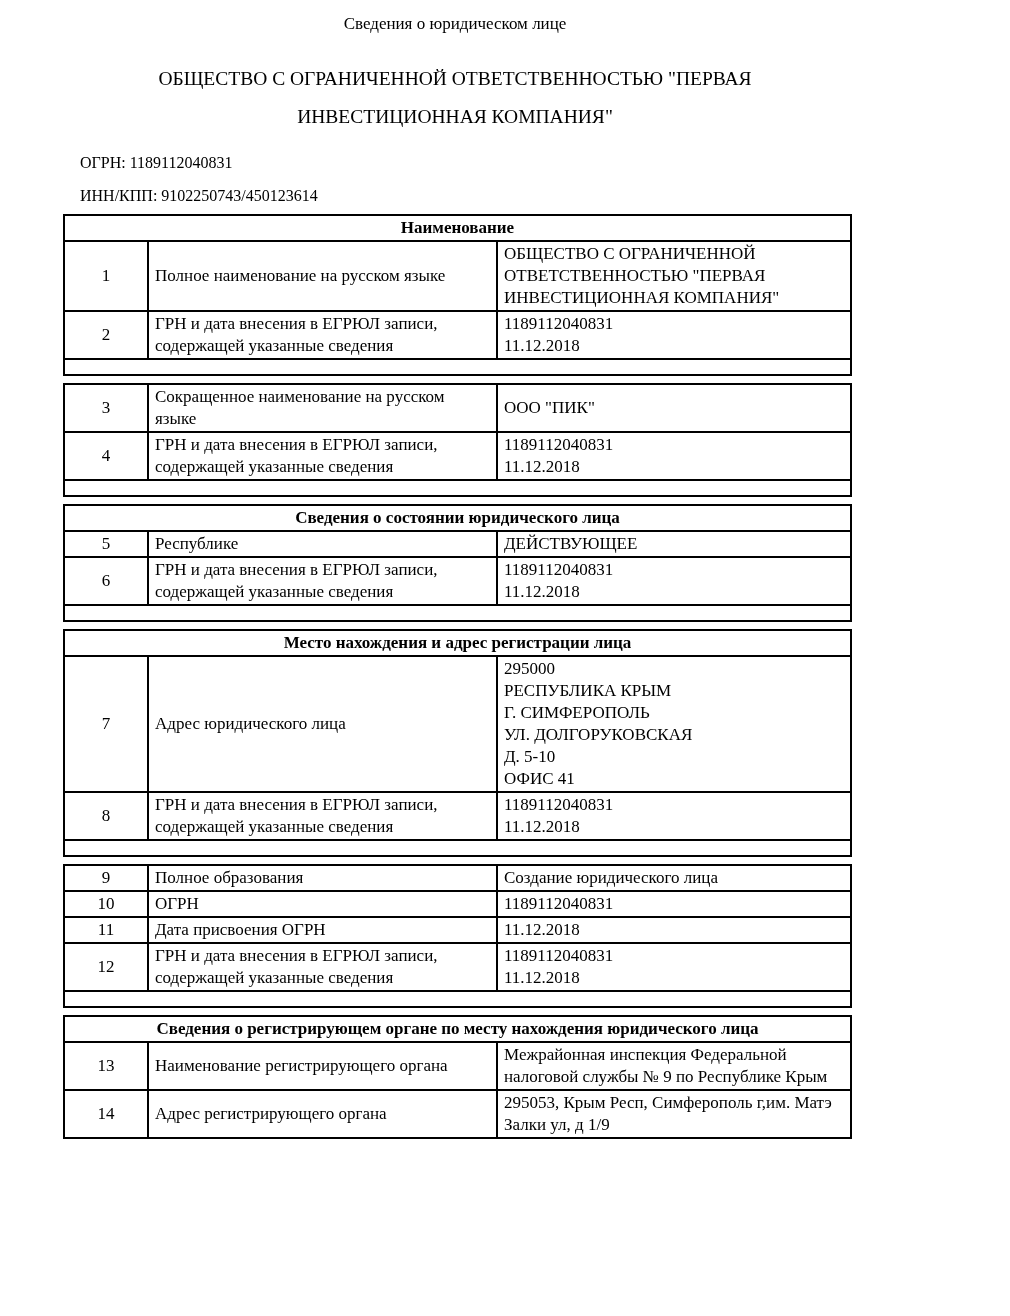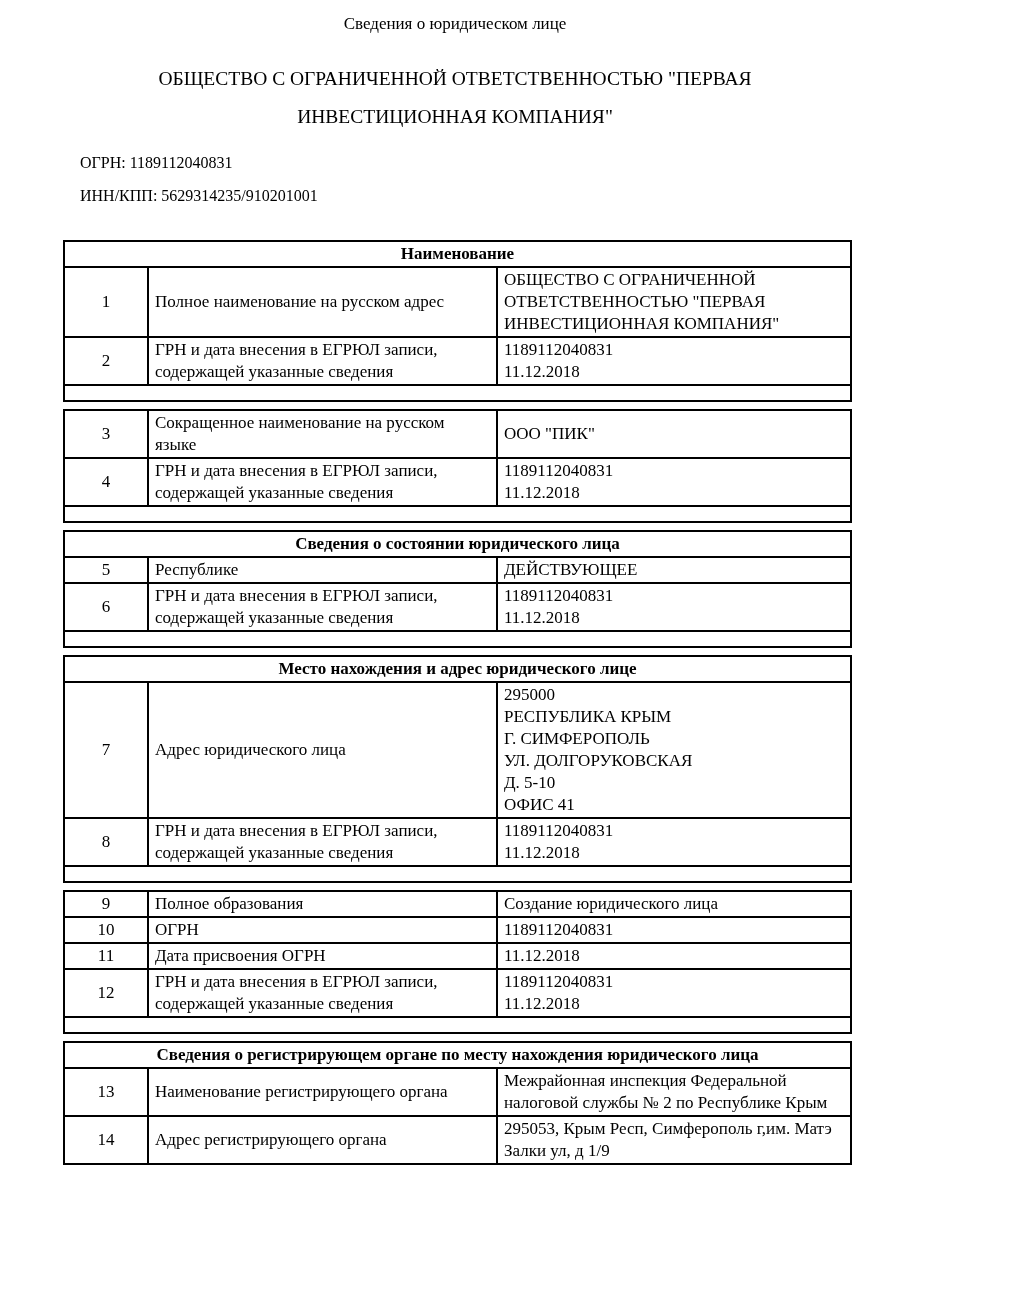--- a/index.html
+++ b/index.html
@@ -30,21 +30,21 @@
   }
   .meta-block {
     margin: 10px 2px 0 80px;
     font-size: 16px;
   }
   .meta-line {
     line-height: 33px;
     white-space: nowrap;
   }
   .sections {
-    margin: 28px 58px 0 63px;
+    margin: 2px 58px 0 63px;
   }
   table.section-table {
     width: 100%;
     border-collapse: collapse;
     table-layout: fixed;
     margin-bottom: 7px;
     font-size: 17px;
   }
   table.section-table col.c-num   { width: 84px;  }
   table.section-table col.c-label { width: 349px; }
@@ -77,37 +77,37 @@
 <body>
 
 <div class="page">
 
   <div class="doc-title">Сведения о юридическом лице</div>
 
   <div class="company-name">ОБЩЕСТВО С ОГРАНИЧЕННОЙ ОТВЕТСТВЕННОСТЬЮ "ПЕРВАЯ ИНВЕСТИЦИОННАЯ КОМПАНИЯ"</div>
 
   <div class="meta-block">
     <div class="meta-line">ОГРН: 1189112040831</div>
-    <div class="meta-line">ИНН/КПП: 5629314235/910201001</div>
+    <div class="meta-line">ИНН/КПП: 9102250743/450123614</div>
   </div>
 
   <div class="sections" id="sections">
       <table class="section-table">
         <colgroup>
           <col class="c-num">
           <col class="c-label">
           <col class="c-value">
         </colgroup>
         <tbody>
           <tr>
             <th class="section-title" colspan="3">Наименование</th>
           </tr>
           <tr>
             <td class="cell-num">1</td>
-            <td class="cell-label">Полное наименование на русском адрес</td>
+            <td class="cell-label">Полное наименование на русском языке</td>
             <td class="cell-value">
               <div class="value-line">ОБЩЕСТВО С ОГРАНИЧЕННОЙ ОТВЕТСТВЕННОСТЬЮ "ПЕРВАЯ ИНВЕСТИЦИОННАЯ КОМПАНИЯ"</div>
             </td>
           </tr>
           <tr>
             <td class="cell-num">2</td>
             <td class="cell-label">ГРН и дата внесения в ЕГРЮЛ записи, содержащей указанные сведения</td>
             <td class="cell-value">
               <div class="value-line">1189112040831</div>
               <div class="value-line">11.12.2018</div>
@@ -176,21 +176,21 @@
         </tbody>
       </table>
       <table class="section-table">
         <colgroup>
           <col class="c-num">
           <col class="c-label">
           <col class="c-value">
         </colgroup>
         <tbody>
           <tr>
-            <th class="section-title" colspan="3">Место нахождения и адрес юридического лице</th>
+            <th class="section-title" colspan="3">Место нахождения и адрес регистрации лица</th>
           </tr>
           <tr>
             <td class="cell-num">7</td>
             <td class="cell-label">Адрес юридического лица</td>
             <td class="cell-value">
               <div class="value-line">295000</div>
               <div class="value-line">РЕСПУБЛИКА КРЫМ</div>
               <div class="value-line">Г. СИМФЕРОПОЛЬ</div>
               <div class="value-line">УЛ. ДОЛГОРУКОВСКАЯ</div>
               <div class="value-line">Д. 5-10</div>
@@ -258,21 +258,21 @@
           <col class="c-value">
         </colgroup>
         <tbody>
           <tr>
             <th class="section-title" colspan="3">Сведения о регистрирующем органе по месту нахождения юридического лица</th>
           </tr>
           <tr>
             <td class="cell-num">13</td>
             <td class="cell-label">Наименование регистрирующего органа</td>
             <td class="cell-value">
-              <div class="value-line">Межрайонная инспекция Федеральной налоговой службы № 2 по Республике Крым</div>
+              <div class="value-line">Межрайонная инспекция Федеральной налоговой службы № 9 по Республике Крым</div>
             </td>
           </tr>
           <tr>
             <td class="cell-num">14</td>
             <td class="cell-label">Адрес регистрирующего органа</td>
             <td class="cell-value">
               <div class="value-line">295053, Крым Респ, Симферополь г,им. Матэ Залки ул, д 1/9</div>
             </td>
           </tr>
         </tbody>

